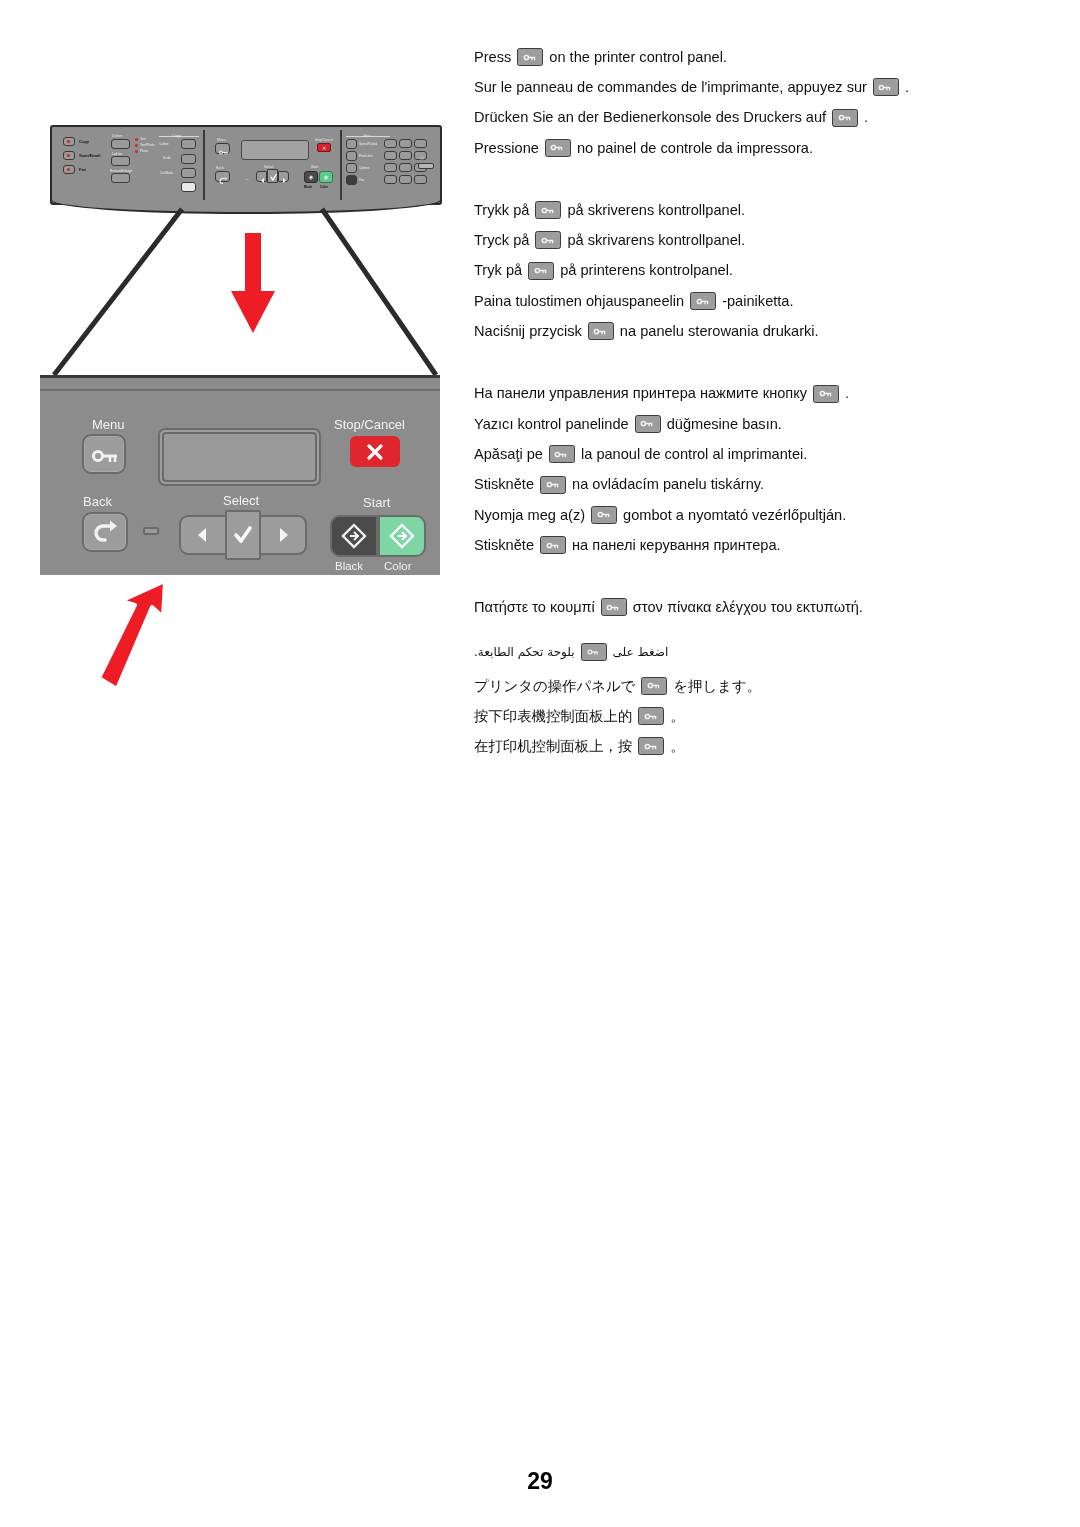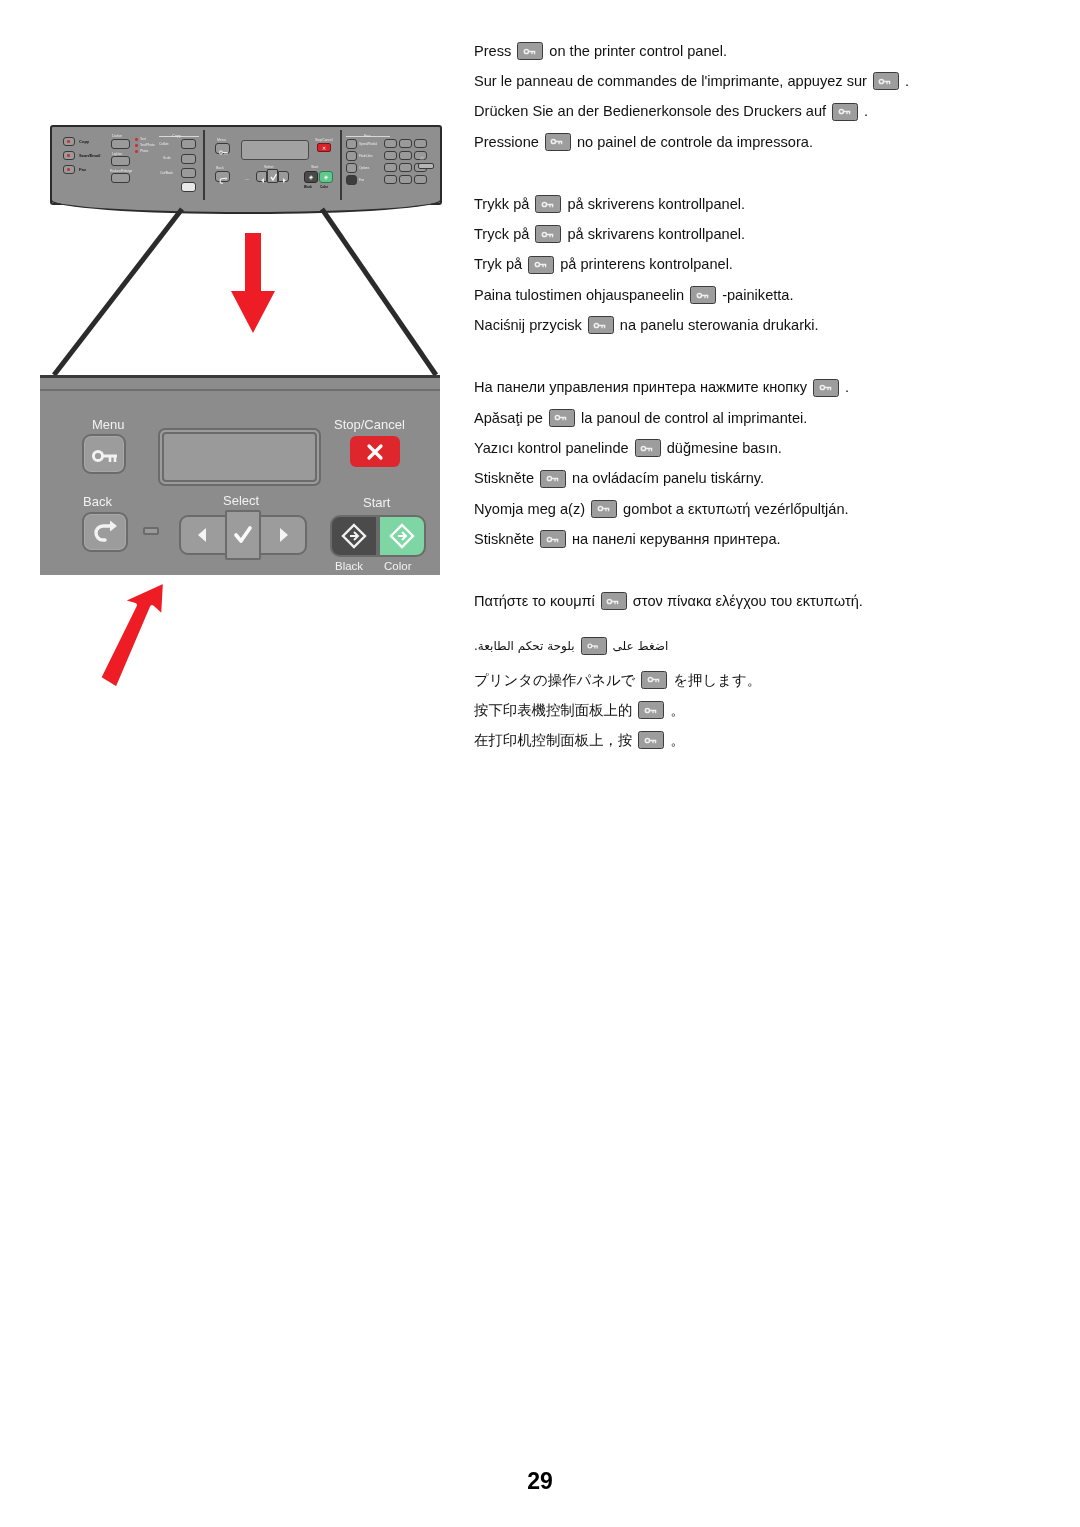--- a/index.html
+++ b/index.html
@@ -236,21 +236,21 @@
     top: 452px;
     width: 80px;
     height: 115px;
     z-index: 5;
   }
 
   
   #textcol {
     position: absolute;
     left: 474px;
-    top: 42px;
+    top: 48px;
     width: 600px;
   }
   .tline {
     font-size: 14.6px;
     color: #111;
     line-height: 1;
     white-space: nowrap;
     display: flex;
     align-items: center;
     margin-bottom: 12.3px;
@@ -626,62 +626,62 @@
       <span class="keybtn">
           <svg width="17" height="11" viewBox="0 0 17 11">
             <circle cx="4.4" cy="5.5" r="2.1" fill="none" stroke="#f0f0f0" stroke-width="1.5"></circle>
             <path d="M6.5 5.5 H13.2" stroke="#f0f0f0" stroke-width="1.5"></path>
             <path d="M10 5.5 V8.3 M12.6 5.5 V8.3" stroke="#f0f0f0" stroke-width="1.3"></path>
           </svg>
         </span>
       <span>.</span>
     </div>
     <div class="tline">
+      <span>Yazıcı kontrol panelinde</span>
+      <span class="keybtn">
+          <svg width="17" height="11" viewBox="0 0 17 11">
+            <circle cx="4.4" cy="5.5" r="2.1" fill="none" stroke="#f0f0f0" stroke-width="1.5"></circle>
+            <path d="M6.5 5.5 H13.2" stroke="#f0f0f0" stroke-width="1.5"></path>
+            <path d="M10 5.5 V8.3 M12.6 5.5 V8.3" stroke="#f0f0f0" stroke-width="1.3"></path>
+          </svg>
+        </span>
+      <span>düğmesine basın.</span>
+    </div>
+    <div class="tline">
       <span>Apăsaţi pe</span>
       <span class="keybtn">
           <svg width="17" height="11" viewBox="0 0 17 11">
             <circle cx="4.4" cy="5.5" r="2.1" fill="none" stroke="#f0f0f0" stroke-width="1.5"></circle>
             <path d="M6.5 5.5 H13.2" stroke="#f0f0f0" stroke-width="1.5"></path>
             <path d="M10 5.5 V8.3 M12.6 5.5 V8.3" stroke="#f0f0f0" stroke-width="1.3"></path>
           </svg>
         </span>
       <span>la panoul de control al imprimantei.</span>
     </div>
     <div class="tline">
-      <span>Yazıcı kontrol panelinde</span>
-      <span class="keybtn">
-          <svg width="17" height="11" viewBox="0 0 17 11">
-            <circle cx="4.4" cy="5.5" r="2.1" fill="none" stroke="#f0f0f0" stroke-width="1.5"></circle>
-            <path d="M6.5 5.5 H13.2" stroke="#f0f0f0" stroke-width="1.5"></path>
-            <path d="M10 5.5 V8.3 M12.6 5.5 V8.3" stroke="#f0f0f0" stroke-width="1.3"></path>
-          </svg>
-        </span>
-      <span>düğmesine basın.</span>
-    </div>
-    <div class="tline">
       <span>Stiskněte</span>
       <span class="keybtn">
           <svg width="17" height="11" viewBox="0 0 17 11">
             <circle cx="4.4" cy="5.5" r="2.1" fill="none" stroke="#f0f0f0" stroke-width="1.5"></circle>
             <path d="M6.5 5.5 H13.2" stroke="#f0f0f0" stroke-width="1.5"></path>
             <path d="M10 5.5 V8.3 M12.6 5.5 V8.3" stroke="#f0f0f0" stroke-width="1.3"></path>
           </svg>
         </span>
       <span>na ovládacím panelu tiskárny.</span>
     </div>
     <div class="tline">
       <span>Nyomja meg a(z)</span>
       <span class="keybtn">
           <svg width="17" height="11" viewBox="0 0 17 11">
             <circle cx="4.4" cy="5.5" r="2.1" fill="none" stroke="#f0f0f0" stroke-width="1.5"></circle>
             <path d="M6.5 5.5 H13.2" stroke="#f0f0f0" stroke-width="1.5"></path>
             <path d="M10 5.5 V8.3 M12.6 5.5 V8.3" stroke="#f0f0f0" stroke-width="1.3"></path>
           </svg>
         </span>
-      <span>gombot a εκτυπωτή vezérlőpultján.</span>
+      <span>gombot a nyomtató vezérlőpultján.</span>
     </div>
     <div class="tline">
       <span>Stiskněte</span>
       <span class="keybtn">
           <svg width="17" height="11" viewBox="0 0 17 11">
             <circle cx="4.4" cy="5.5" r="2.1" fill="none" stroke="#f0f0f0" stroke-width="1.5"></circle>
             <path d="M6.5 5.5 H13.2" stroke="#f0f0f0" stroke-width="1.5"></path>
             <path d="M10 5.5 V8.3 M12.6 5.5 V8.3" stroke="#f0f0f0" stroke-width="1.3"></path>
           </svg>
         </span>

